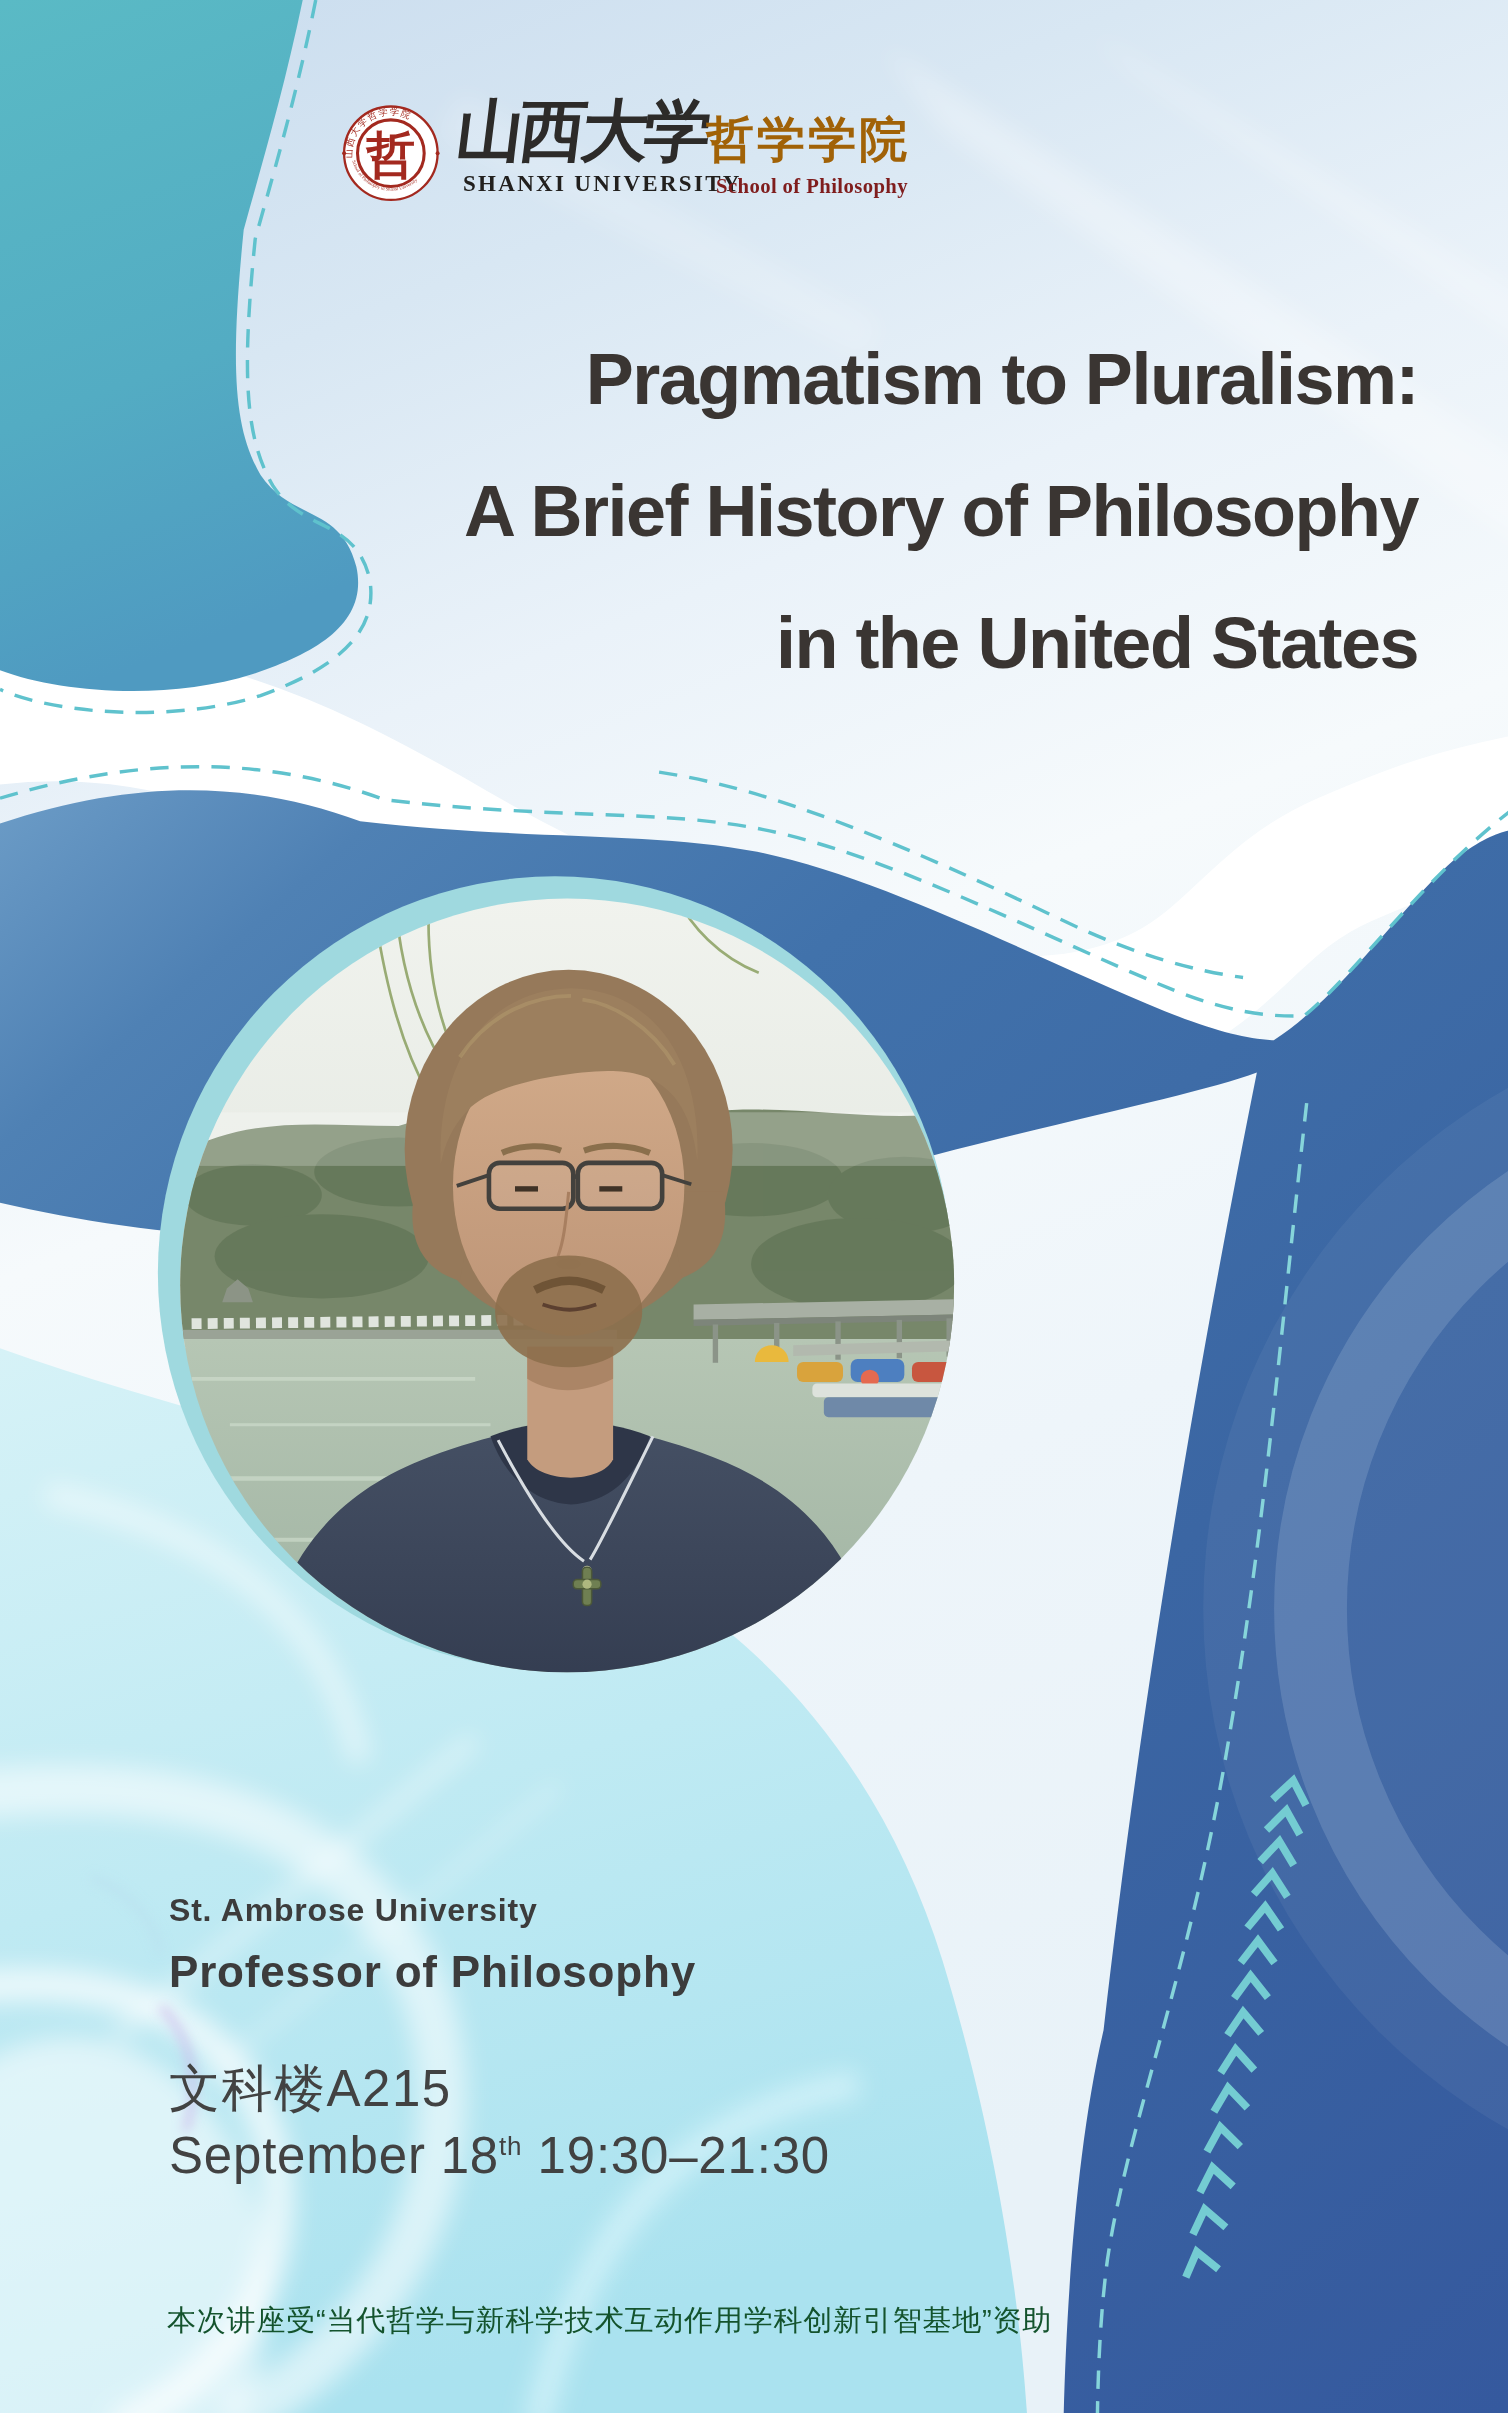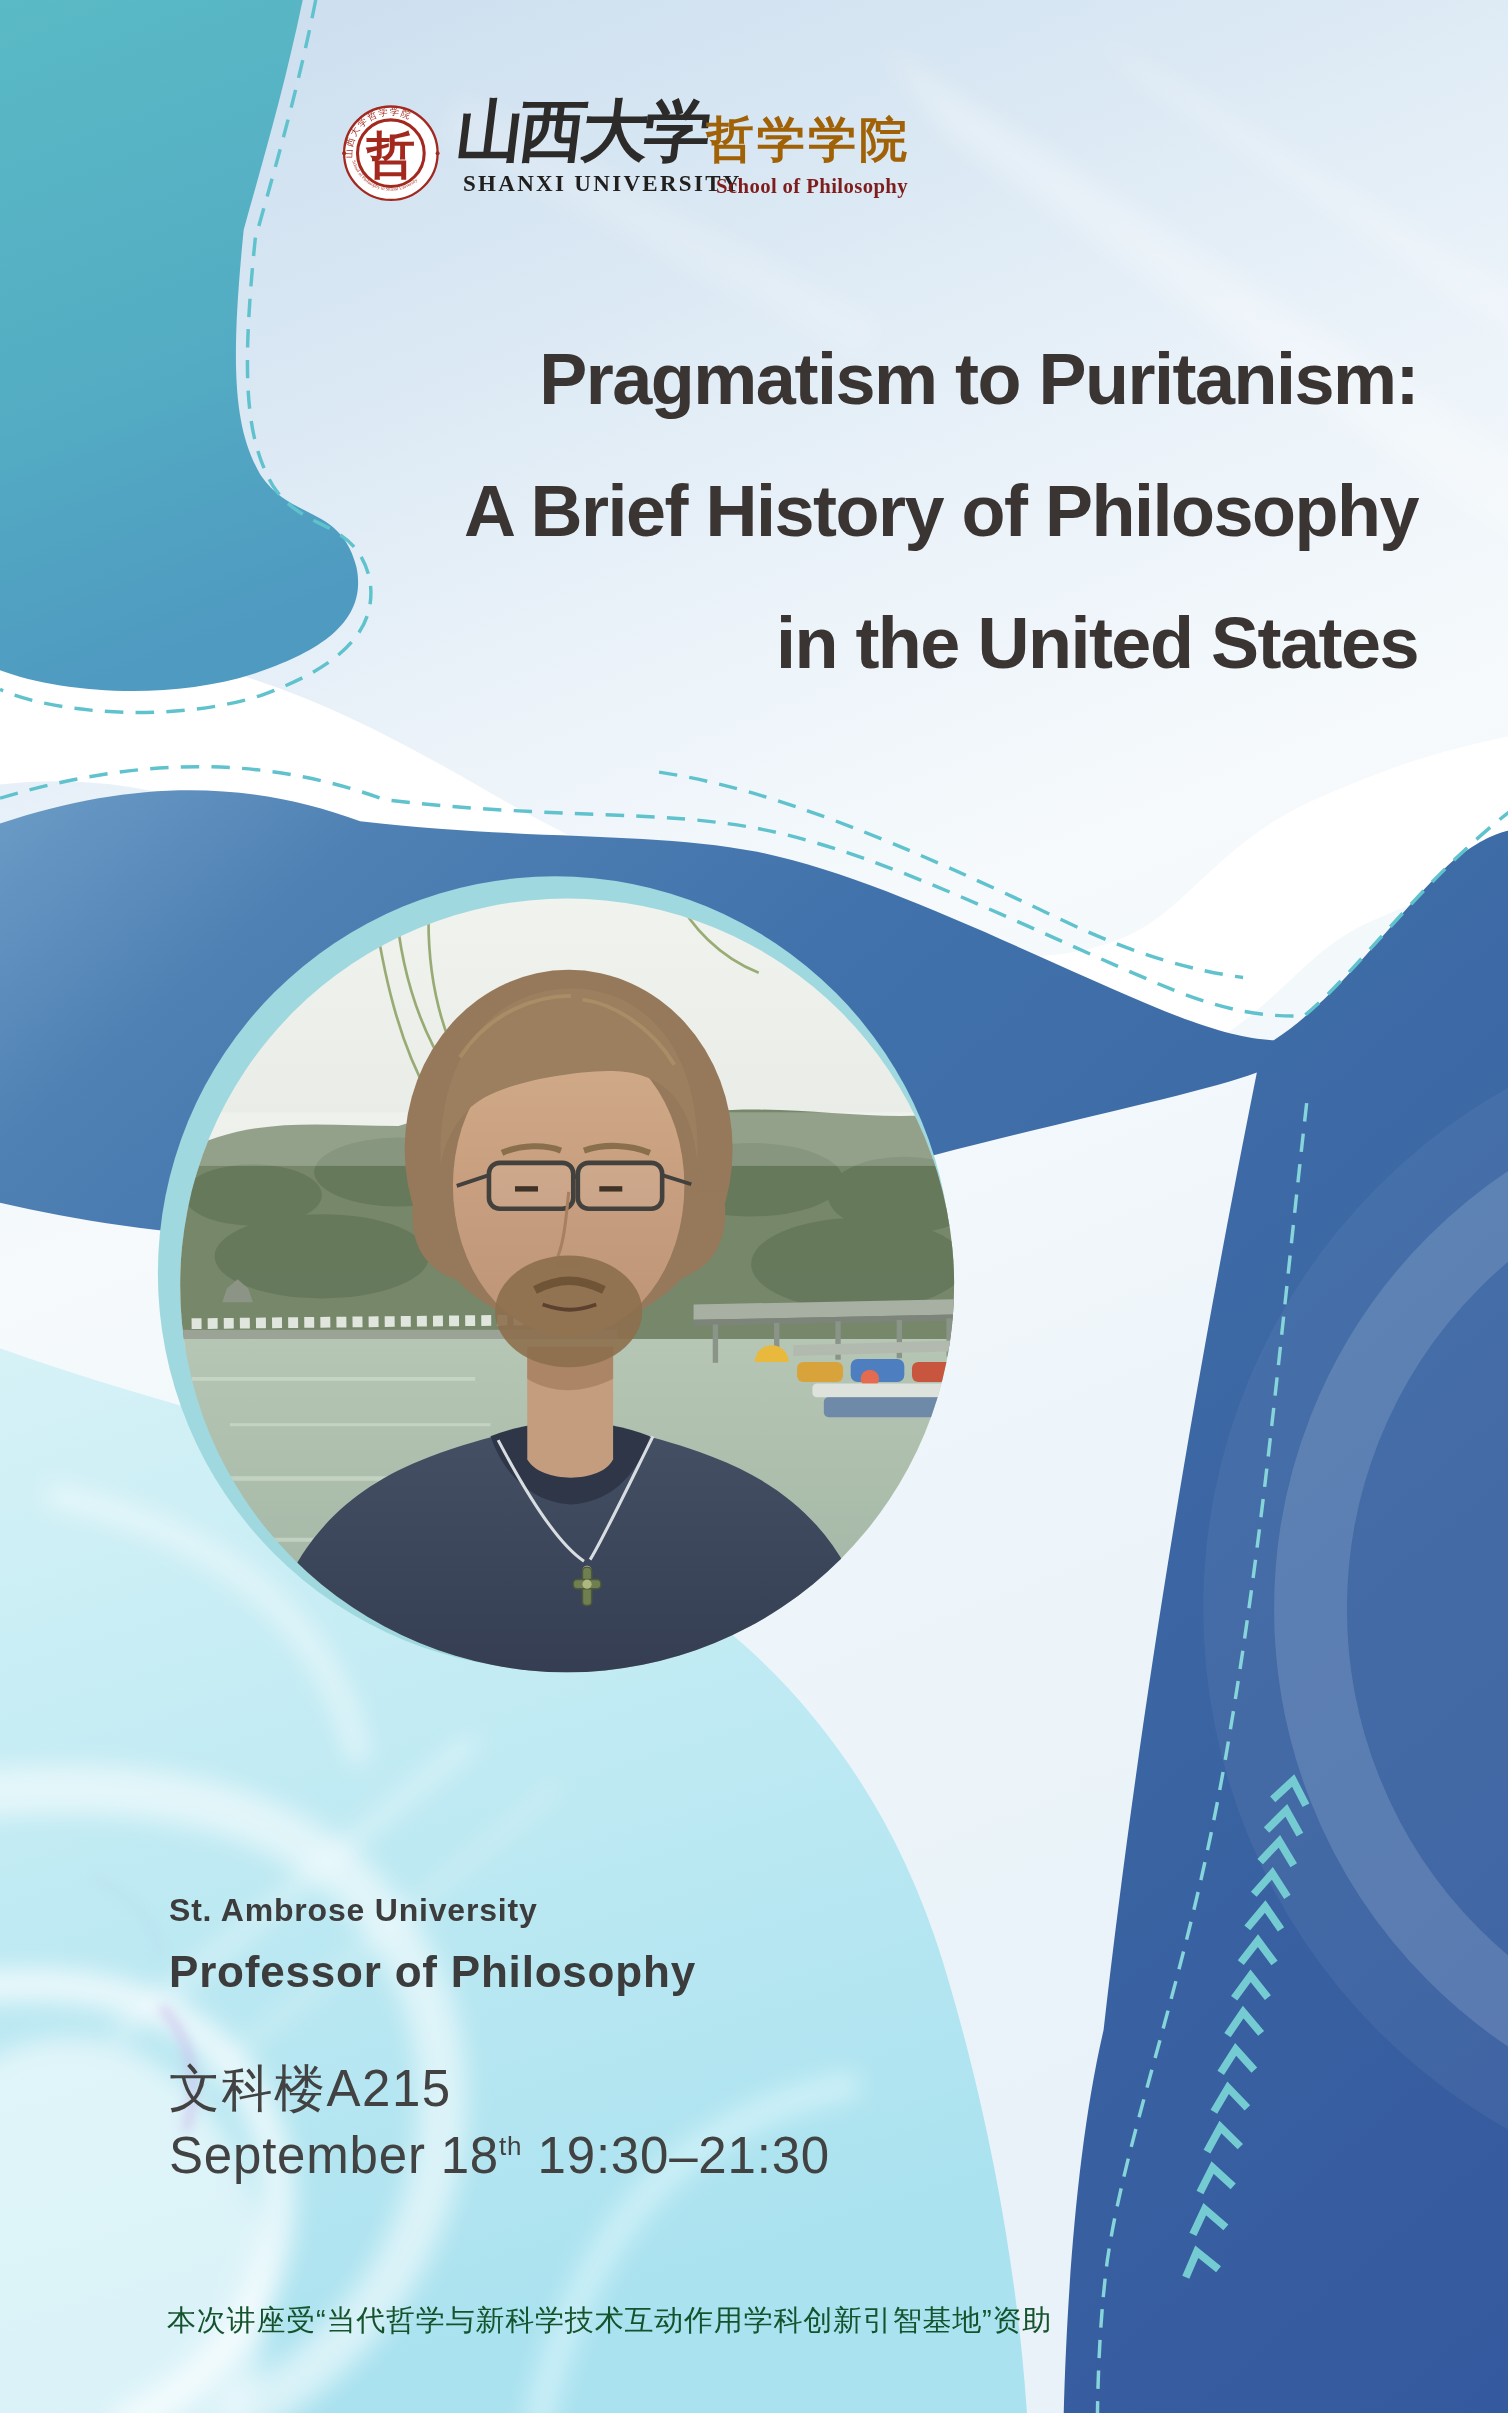--- a/index.html
+++ b/index.html
@@ -306,21 +306,21 @@
       <text x="510" y="224" font-size="64" font-weight="bold" fill="#a3291f" text-anchor="middle" font-family="Liberation Serif, serif">哲</text>
     </g>
   </svg>
 
   <div class="abs cn-calli">山西大学</div>
   <div class="abs cn-school">哲学学院</div>
   <div class="abs en-univ">SHANXI UNIVERSITY</div>
   <div class="abs en-school">School of Philosophy</div>
 
   <div class="abs title">
-    <div>Pragmatism to Puritanism:</div>
+    <div>Pragmatism to Pluralism:</div>
     <div>A Brief History of Philosophy</div>
     <div>in the United States</div>
   </div>
 
   <div class="abs spk-affil">St. Ambrose University</div>
   <div class="abs spk-pos">Professor of Philosophy</div>
 
   <div class="abs ev-venue">文科楼A215</div>
   <div class="abs ev-date">
     <span>September 18</span><sup>th</sup><span class="ev-time">19:30–21:30</span>

